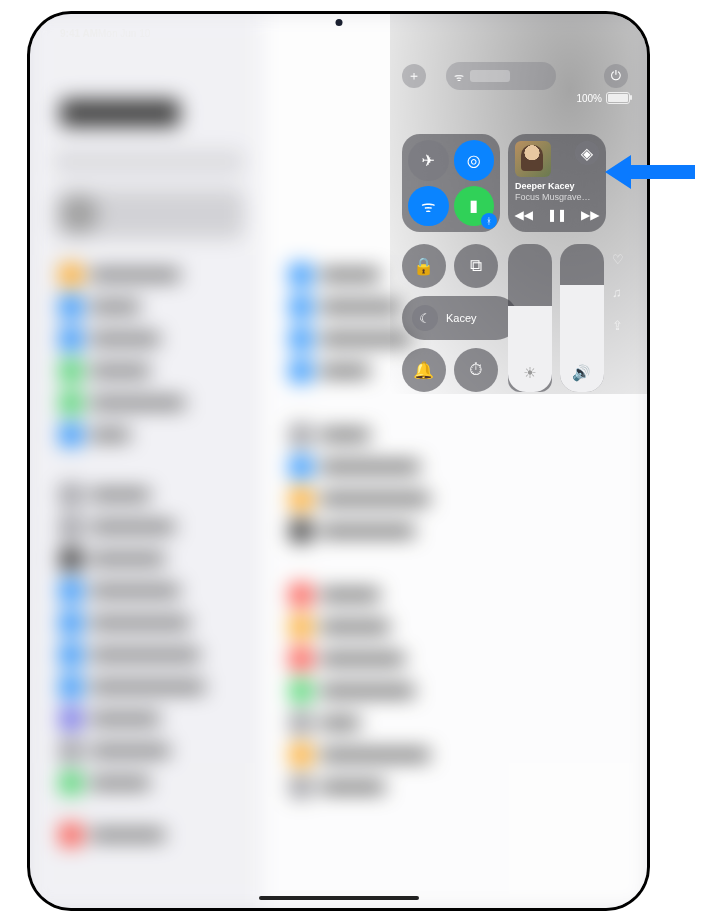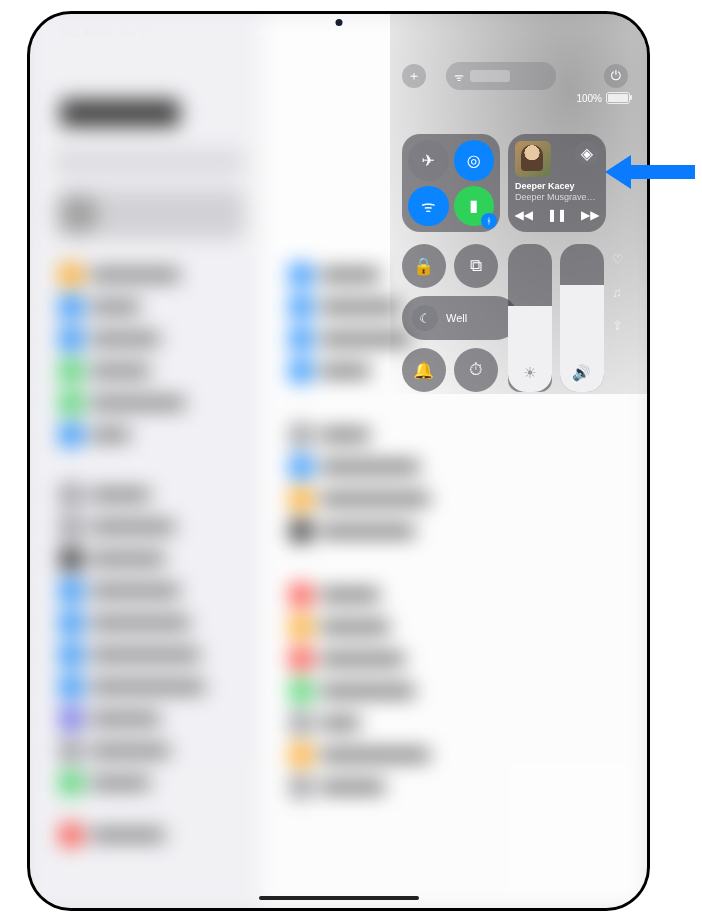--- a/index.html
+++ b/index.html
@@ -282,40 +282,40 @@
 
         <div class="card music">
           <div class="row1">
             <div class="art"></div>
             <div class="airp">
                 <span>◈</span>
               </div>
           </div>
           <div class="mtxt">
             <div class="t1">Deeper Kacey</div>
-            <div class="t2">Deeper Musgrave…</div>
+            <div class="t2">Focus Musgrave…</div>
           </div>
           <div class="mctrl">
             <span>◀◀</span>
             <span>❚❚</span>
             <span>▶▶</span>
           </div>
         </div>
 
         <div class="round lock">
             <span>🔒</span>
           </div>
         <div class="round mirror">
             <span>⧉</span>
           </div>
         <div class="focus">
           <div class="moon">
               <span>☾</span>
             </div>
-          <span>Well</span>
+          <span>Kacey</span>
         </div>
         <div class="round bell">
             <span>🔔</span>
           </div>
         <div class="round timer">
             <span>⏱</span>
           </div>
         <div class="note">
             <span>📝</span>
           </div>

